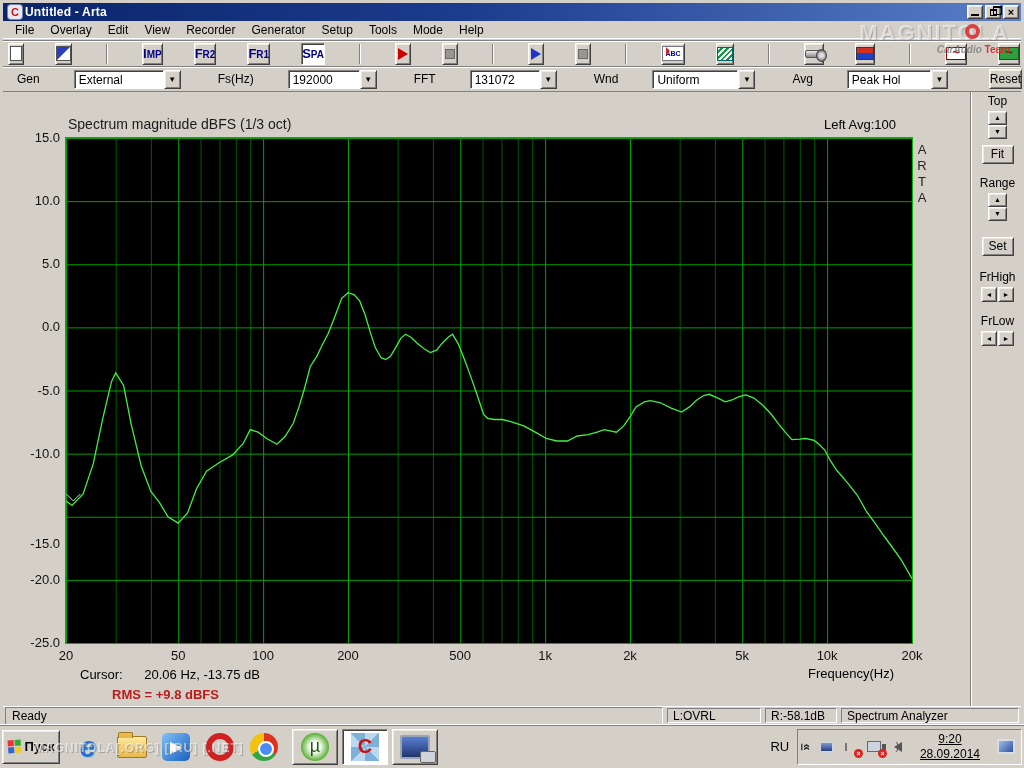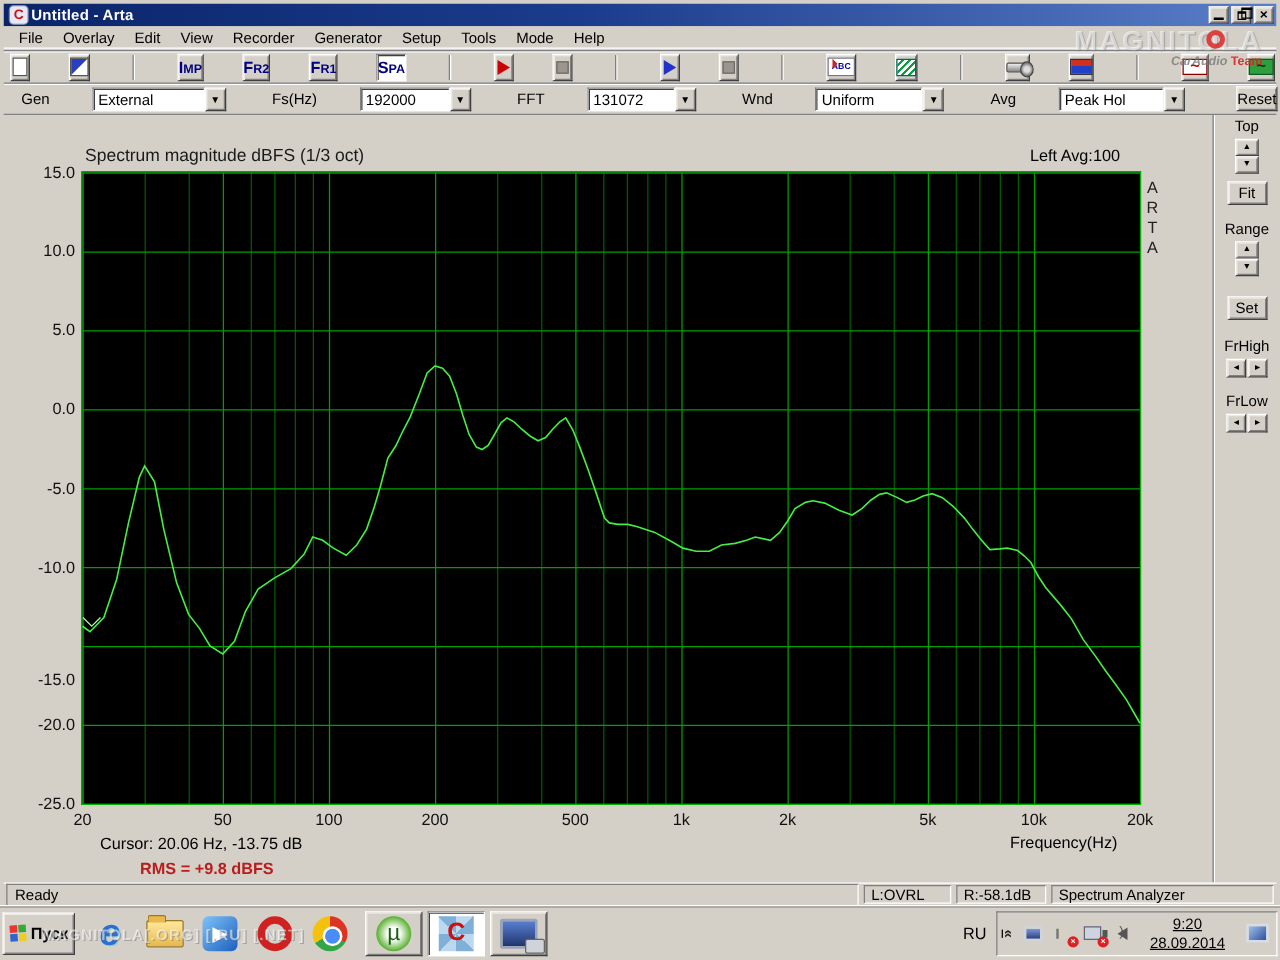--- a/index.html
+++ b/index.html
@@ -65,39 +65,39 @@
   
   #client { position:absolute; left:3px; top:92px; right:3px; bottom:46px; background:#d4d0c8; }
   #plot-title { position:absolute; left:68px; top:116px; font-size:14px; color:#1a1a1a; }
   #plot-legend { position:absolute; left:790px; top:117px; width:106px; text-align:right; font-size:13px; }
   #chart-wrap { position:absolute; left:65px; top:137px; width:848px; height:507px; }
   #brand-col { position:absolute; left:915px; top:142px; width:14px; text-align:center; font-size:13px; color:#222; line-height:16px; }
   .ylabel { position:absolute; width:40px; text-align:right; font-size:13px; color:#111; }
   .xlabel { position:absolute; width:60px; text-align:center; font-size:13px; color:#111; }
   #xaxis-title { position:absolute; left:790px; top:666px; width:122px; text-align:center; font-size:13px; }
   #cursor-row { position:absolute; left:80px; top:667px; font-size:13px; }
-  #cursor-row .lbl { }
+  #cursor-row .lbl { margin-right:18px; }
   #rms-row { position:absolute; left:80px; top:687px; font-size:13px; font-weight:bold; }
 
   
   #rpanel { position:absolute; left:970px; top:92px; width:54px; bottom:62px; border-left:1px solid #808080;
             box-shadow:1px 0 0 #fff inset; }
   .rp-label { text-align:center; font-size:12px; margin-top:2px; }
   .spin { display:flex; flex-direction:column; align-items:center; margin-top:3px; }
   .spin .sbtn { width:19px; height:14px; font-size:7px; line-height:12px; text-align:center; }
   .rp-btn { display:block; margin:6px auto 0; width:32px; height:19px; font-size:12px; text-align:center; line-height:17px; }
   .hpair { display:flex; justify-content:center; gap:1px; margin-top:3px; }
   .hpair .sbtn { width:16px; height:15px; font-size:7px; line-height:13px; text-align:center; }
 
   
   #statusbar { position:absolute; left:3px; right:3px; top:706px; height:18px; background:#d4d0c8;
     border-top:1px solid #fff; display:flex; align-items:center; font-size:12px; }
   #status-ready { flex:1; padding:1px 6px; margin:1px 2px; }
   .status-pane { height:15px; margin:1px 2px; padding:0 5px; display:flex; align-items:center; }
-  #pane-l { width:70px; } #pane-r { width:72px; } #pane-mode { width:178px; }
+  #pane-l { width:94px; } #pane-r { width:72px; } #pane-mode { width:178px; }
 
   
   #taskbar { position:absolute; left:0; right:0; top:724px; height:44px; background:#d4d0c8;
     border-top:1px solid #fff; box-shadow:0 1px 0 #808080 inset; display:flex; align-items:center; padding:0 2px; }
   #start-btn { width:58px; height:34px; display:flex; align-items:center; justify-content:center; gap:3px; font-weight:bold; font-size:13px; }
   #start-flag { width:14px; height:14px; display:grid; grid-template-columns:6px 6px; grid-template-rows:6px 6px; gap:1px; transform:rotate(-4deg); }
   #start-flag div:nth-child(1){background:#e33;} #start-flag div:nth-child(2){background:#3a3;}
   #start-flag div:nth-child(3){background:#36c;} #start-flag div:nth-child(4){background:#ec2;}
   .ql-icon { width:38px; height:38px; margin:0 3px; display:flex; align-items:center; justify-content:center; font-weight:bold; }
   .task-btn { width:46px; height:36px; margin:0 2px; display:flex; align-items:center; justify-content:center; }

